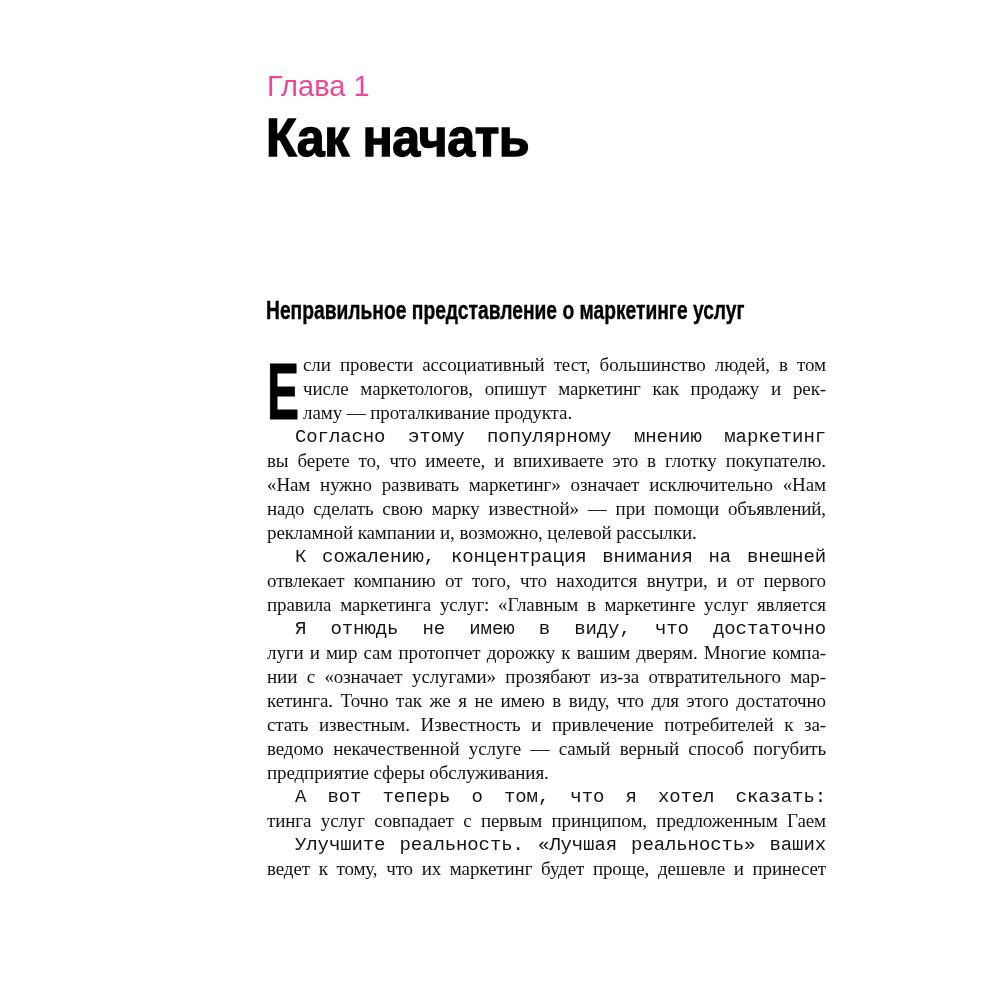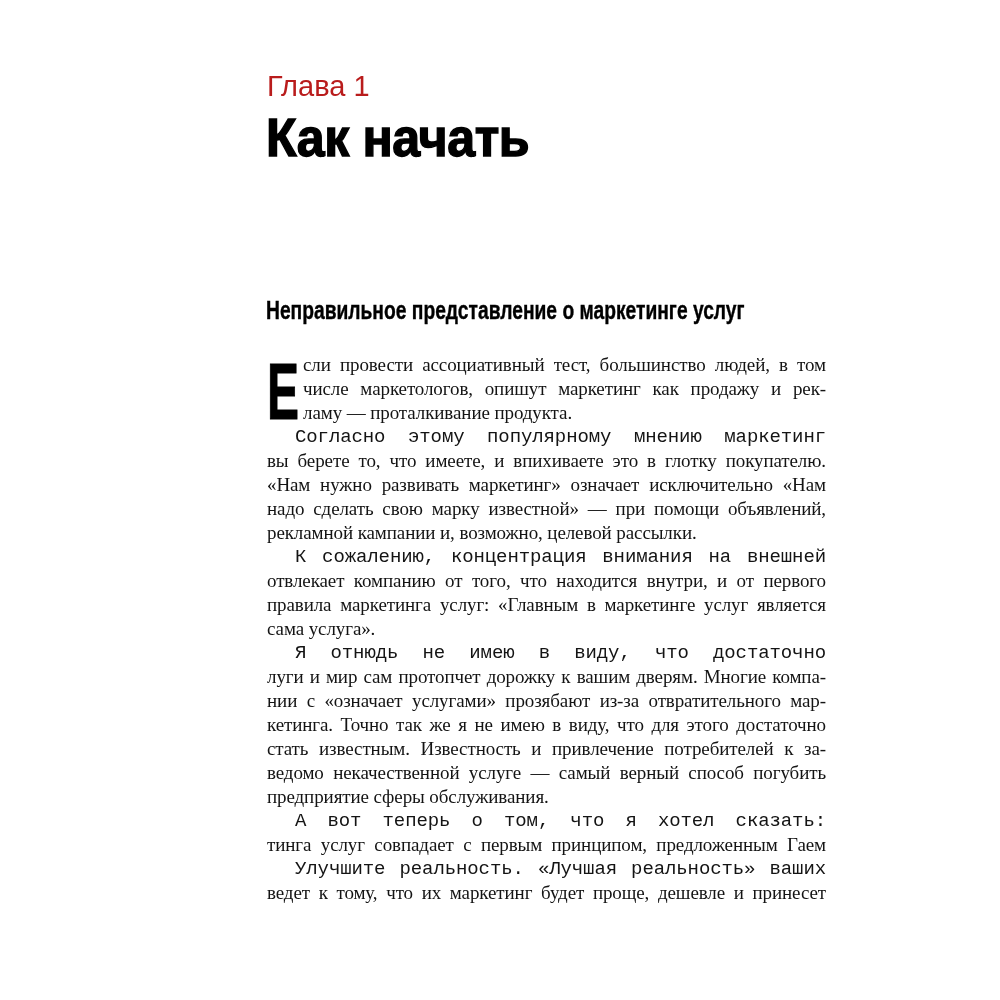--- a/index.html
+++ b/index.html
@@ -6,21 +6,21 @@
   body{
     width:1000px;height:1000px;background:#ffffff;
     font-family:"Liberation Serif", serif;color:#141414;
     overflow:hidden;
   }
   .page{position:relative;width:1000px;height:1000px;background:#ffffff;}
 
   .chapter-label{
     position:absolute;left:267px;top:69px;
     font-family:"Liberation Sans", sans-serif;
-    font-size:29px;line-height:1.2;color:#b91c1c;
+    font-size:29px;line-height:1.2;color:#ec4899;
     white-space:nowrap;
   }
   .chapter-title{
     position:absolute;left:266px;top:108px;
     font-family:"Liberation Sans", sans-serif;
     font-size:54px;line-height:1.1;font-weight:bold;color:#000;
     -webkit-text-stroke:1.4px #000;
     letter-spacing:-0.5px;
     transform:scaleX(0.93);transform-origin:left top;
     white-space:nowrap;
@@ -77,21 +77,20 @@
         <div class="line indent">Согласно этому популярному мнению маркетинг означает, что</div>
         <div class="line">вы берете то, что имеете, и впихиваете это в глотку покупателю.</div>
         <div class="line">«Нам нужно развивать маркетинг» означает исключительно «Нам</div>
         <div class="line">надо сделать свою марку известной» — при помощи объявлений,</div>
         <div class="line last">рекламной кампании и, возможно, целевой рассылки.</div>
       </div>
       <div class="para">
         <div class="line indent">К сожалению, концентрация внимания на внешней известности</div>
         <div class="line">отвлекает компанию от того, что находится внутри, и от первого</div>
         <div class="line">правила маркетинга услуг: «Главным в маркетинге услуг является</div>
-        <div class="line last">сама услуга».</div>
       </div>
       <div class="para">
         <div class="line indent">Я отнюдь не имею в виду, что достаточно улучшить качество ус-</div>
         <div class="line">луги и мир сам протопчет дорожку к вашим дверям. Многие компа-</div>
         <div class="line">нии с «означает услугами» прозябают из-за отвратительного мар-</div>
         <div class="line">кетинга. Точно так же я не имею в виду, что для этого достаточно</div>
         <div class="line">стать известным. Известность и привлечение потребителей к за-</div>
         <div class="line">ведомо некачественной услуге — самый верный способ погубить</div>
         <div class="line last">предприятие сферы обслуживания.</div>
       </div>

